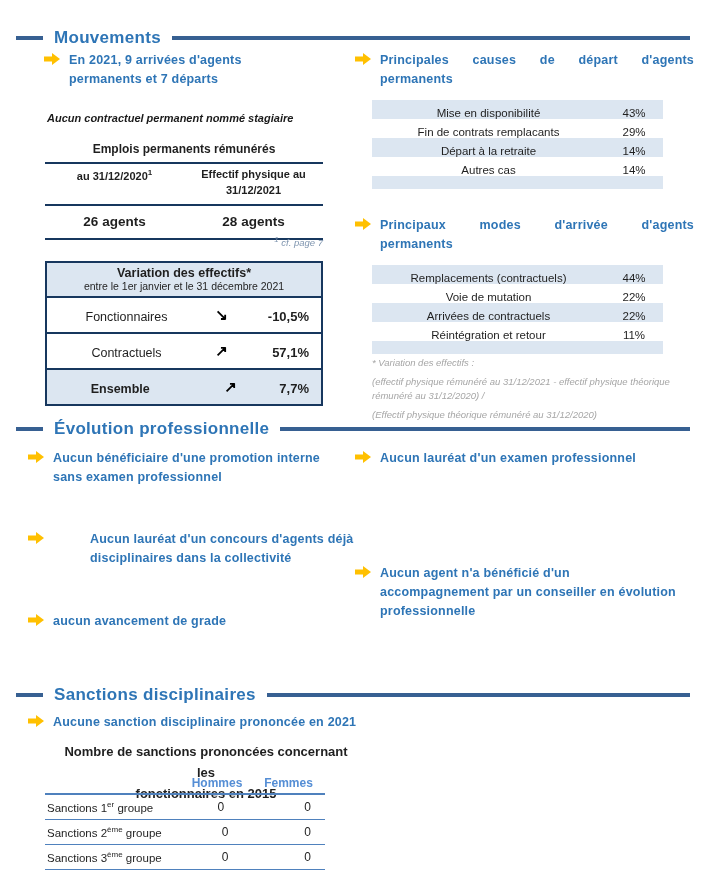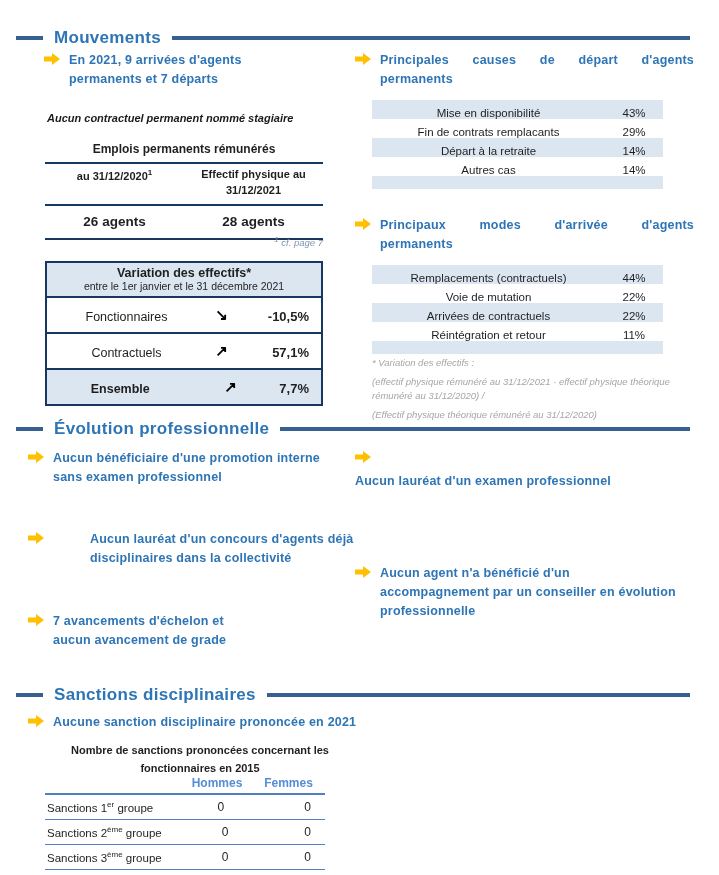--- a/index.html
+++ b/index.html
@@ -224,21 +224,21 @@
       <svg width="16" height="12" viewBox="0 0 16 12">
           <path d="M0,3.5 H8 V0 L16,6 L8,12 V8.5 H0 Z" fill="#FFC000"></path>
         </svg>
     </span>
     <div class="st-text">
       <div>Aucun bénéficiaire d'une promotion interne</div>
       <div>sans examen professionnel</div>
     </div>
   </div>
 
-  <div class="statement" style="left:355px; top:449px;flex-direction:column;">
+  <div class="statement" style="left:355px; top:449px;">
     <span class="bullet">
       <svg width="16" height="12" viewBox="0 0 16 12">
           <path d="M0,3.5 H8 V0 L16,6 L8,12 V8.5 H0 Z" fill="#FFC000"></path>
         </svg>
     </span>
     <div class="st-text">
       <div>Aucun lauréat d'un examen professionnel</div>
     </div>
   </div>
 
@@ -267,21 +267,20 @@
     </div>
   </div>
 
   <div class="statement" style="left:28px; top:612px;">
     <span class="bullet">
       <svg width="16" height="12" viewBox="0 0 16 12">
           <path d="M0,3.5 H8 V0 L16,6 L8,12 V8.5 H0 Z" fill="#FFC000"></path>
         </svg>
     </span>
     <div class="st-text">
-      <div>7 avancements d'échelon et</div>
       <div>aucun avancement de grade</div>
     </div>
   </div>
 
   <div class="sec-head" style="top:685px">
     <span class="dash"></span>
     <span class="sec-title">Sanctions disciplinaires</span>
     <span class="rule"></span>
   </div>
 
@@ -289,21 +288,21 @@
     <span class="bullet">
       <svg width="16" height="12" viewBox="0 0 16 12">
           <path d="M0,3.5 H8 V0 L16,6 L8,12 V8.5 H0 Z" fill="#FFC000"></path>
         </svg>
     </span>
     <div class="st-text">
       <div>Aucune sanction disciplinaire prononcée en 2021</div>
     </div>
   </div>
 
-  <div class="tbl-title" style="left:50px; top:742px; width:300px; font-size:11px; line-height:1.6;">
+  <div class="tbl-title" style="left:56px; top:742px; width:300px; font-size:13px; line-height:1.6;">
     <div>Nombre de sanctions prononcées concernant les</div>
     <div>fonctionnaires en 2015</div>
   </div>
 
   <div class="sanctions">
     <div class="shead">
       <div class="sp"></div>
       <div class="hc">Hommes</div>
       <div class="hc" style="width:73px">Femmes</div>
     </div>

